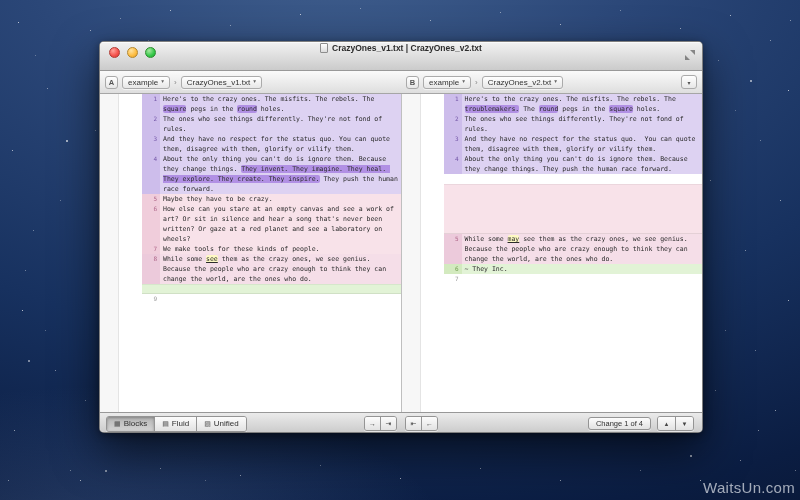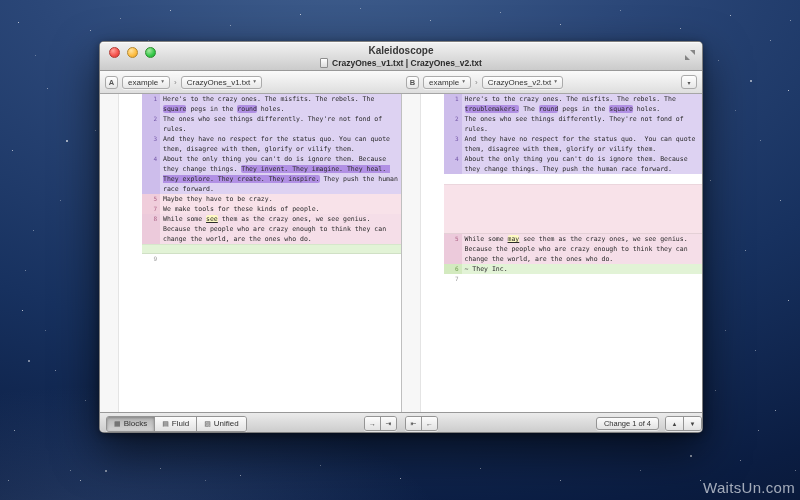--- a/index.html
+++ b/index.html
@@ -101,21 +101,21 @@
     border-right:1px solid #949494;cursor:default;}
   .segment:last-child{border-right:none;}
   .segment.selected{background:linear-gradient(#b5b5b5,#d4d4d4);box-shadow:inset 0 1px 3px rgba(0,0,0,.3);}
   .seg-icon{font-size:7px;color:#555;}
   .merge-groups{position:absolute;left:50%;transform:translateX(-50%);display:flex;gap:8px;}
   .btn-group{display:flex;border:1px solid #949494;border-radius:3px;overflow:hidden;height:13px;
     box-shadow:0 1px 0 rgba(255,255,255,.5);}
   .mini-btn{width:15px;display:flex;align-items:center;justify-content:center;
     background:linear-gradient(#fcfcfc,#e2e2e2);border-right:1px solid #949494;font-size:7px;color:#444;}
   .mini-btn:last-child{border-right:none;}
-  .right-controls{margin-left:auto;display:flex;align-items:center;gap:6px;padding-right:0;}
+  .right-controls{margin-left:auto;display:flex;align-items:center;gap:6px;padding-right:8px;}
   .change-popup{display:flex;align-items:center;gap:4px;border:1px solid #949494;border-radius:3px;
     background:linear-gradient(#fcfcfc,#e2e2e2);height:13px;padding:0 7px;font-size:7.5px;box-sizing:border-box;
     box-shadow:0 1px 0 rgba(255,255,255,.5);}
   .nav-group .mini-btn{width:17px;font-size:6px;}
 
   .watermark{position:absolute;right:5px;bottom:4px;font-size:15px;color:rgba(206,211,221,.78);
     letter-spacing:.3px;}
 </style>
 </head>
 <body>
@@ -125,21 +125,20 @@
   <div class="stars2"></div>
 
   <div class="window">
 
     <div class="titlebar">
       <div class="trafficlights">
         <span class="light red"></span>
         <span class="light yellow"></span>
         <span class="light green"></span>
       </div>
-      <div class="title">Kaleidoscope</div>
       <div class="proxyrow">
         <span class="doc-icon"></span>
         <span>CrazyOnes_v1.txt | CrazyOnes_v2.txt</span>
       </div>
       <div class="fs-icon">
           <i></i>
           <i></i>
         </div>
     </div>
 
@@ -191,20 +190,24 @@
               <div class="lnum">4</div>
               <div class="code"><span>About the only thing you can't do is ignore them. Because they change things. </span><span class="tok">They invent. They imagine. They heal. They explore. They create. They inspire.</span><span> They push the human race forward.</span></div>
             </div>
           </div>
           <div class="block deleted">
             <div class="line">
               <div class="lnum">5</div>
               <div class="code"><span>Maybe they have to be crazy.</span></div>
             </div>
             <div class="line">
+              <div class="lnum">6</div>
+              <div class="code"><span>How else can you stare at an empty canvas and see a work of art? Or sit in silence and hear a song that's never been written? Or gaze at a red planet and see a laboratory on wheels?</span></div>
+            </div>
+            <div class="line">
               <div class="lnum">7</div>
               <div class="code"><span>We make tools for these kinds of people.</span></div>
             </div>
           </div>
           <div class="block changed-alt">
             <div class="line">
               <div class="lnum">8</div>
               <div class="code"><span>While some </span><span class="tok">see</span><span> them as the crazy ones, we see genius. Because the people who are crazy enough to think they can change the world, are the ones who do.</span></div>
             </div>
           </div>

